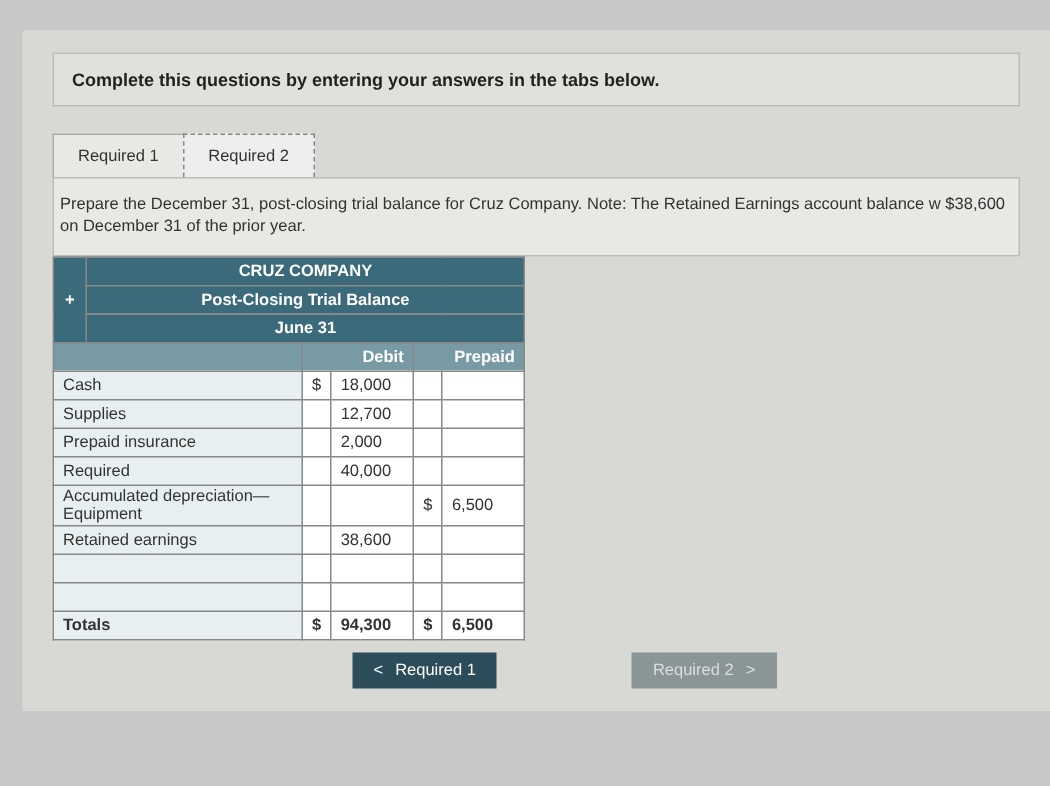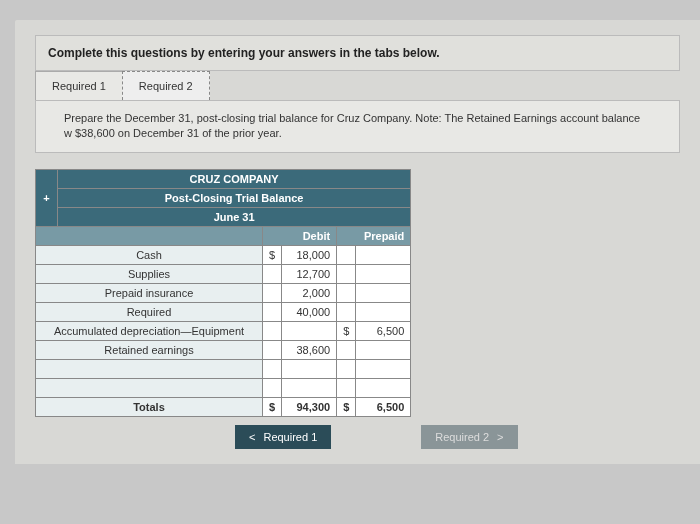--- a/index.html
+++ b/index.html
@@ -17,20 +17,21 @@
       background: #d8d8d5;
       padding: 15px 20px;
       border-top-left-radius: 2px;
     }
     .instruction {
       font-weight: bold;
       color: #222;
       font-size: 12px;
       background: #e0e0dc;
       padding: 10px 12px;
+      margin-bottom: 18px;
       border: 1px solid #bbb;
     }
     .tabs {
       display: flex;
       margin-bottom: 0;
     }
     .tab {
       padding: 8px 16px;
       background: #e8e8e5;
       border: 1px solid #aaa;
@@ -40,24 +41,24 @@
       margin-right: -1px;
     }
     .tab.active {
       background: #eee;
       border: 1px dashed #888;
       border-bottom: none;
     }
     .prompt-box {
       background: #e8e8e5;
       border: 1px solid #bbb;
-      padding: 10px 28px;
+      padding: 10px 4px;
       font-size: 11px;
       line-height: 1.4;
-      margin-bottom: 16px;
+      margin-bottom: 0;
     }
     .tb-table {
       border-collapse: collapse;
       font-size: 11px;
       background: #fff;
     }
     .tb-table td, .tb-table th {
       border: 1px solid #888;
       padding: 1px 6px;
       height: 19px;
@@ -68,23 +69,23 @@
       color: #fff;
       font-weight: bold;
       text-align: center;
     }
     .tb-subheader {
       background: #789aa5;
       color: #fff;
       font-weight: bold;
       text-align: right;
     }
-    .col-acct { width: 227px; background: #dce6e8; text-align: center; }
+    .col-acct { width: 166px; background: #dce6e8; }
     .col-money { width: 12px; text-align: center; }
-    .col-amt { width: 55px; text-align: right; }
+    .col-amt { width: 55px; text-align: left; }
     .plus-cell {
       width: 22px;
       text-align: center;
       background: #3b6a7a;
       color: #fff;
       font-weight: bold;
       cursor: pointer;
     }
     .nav-buttons {
       display: flex;

